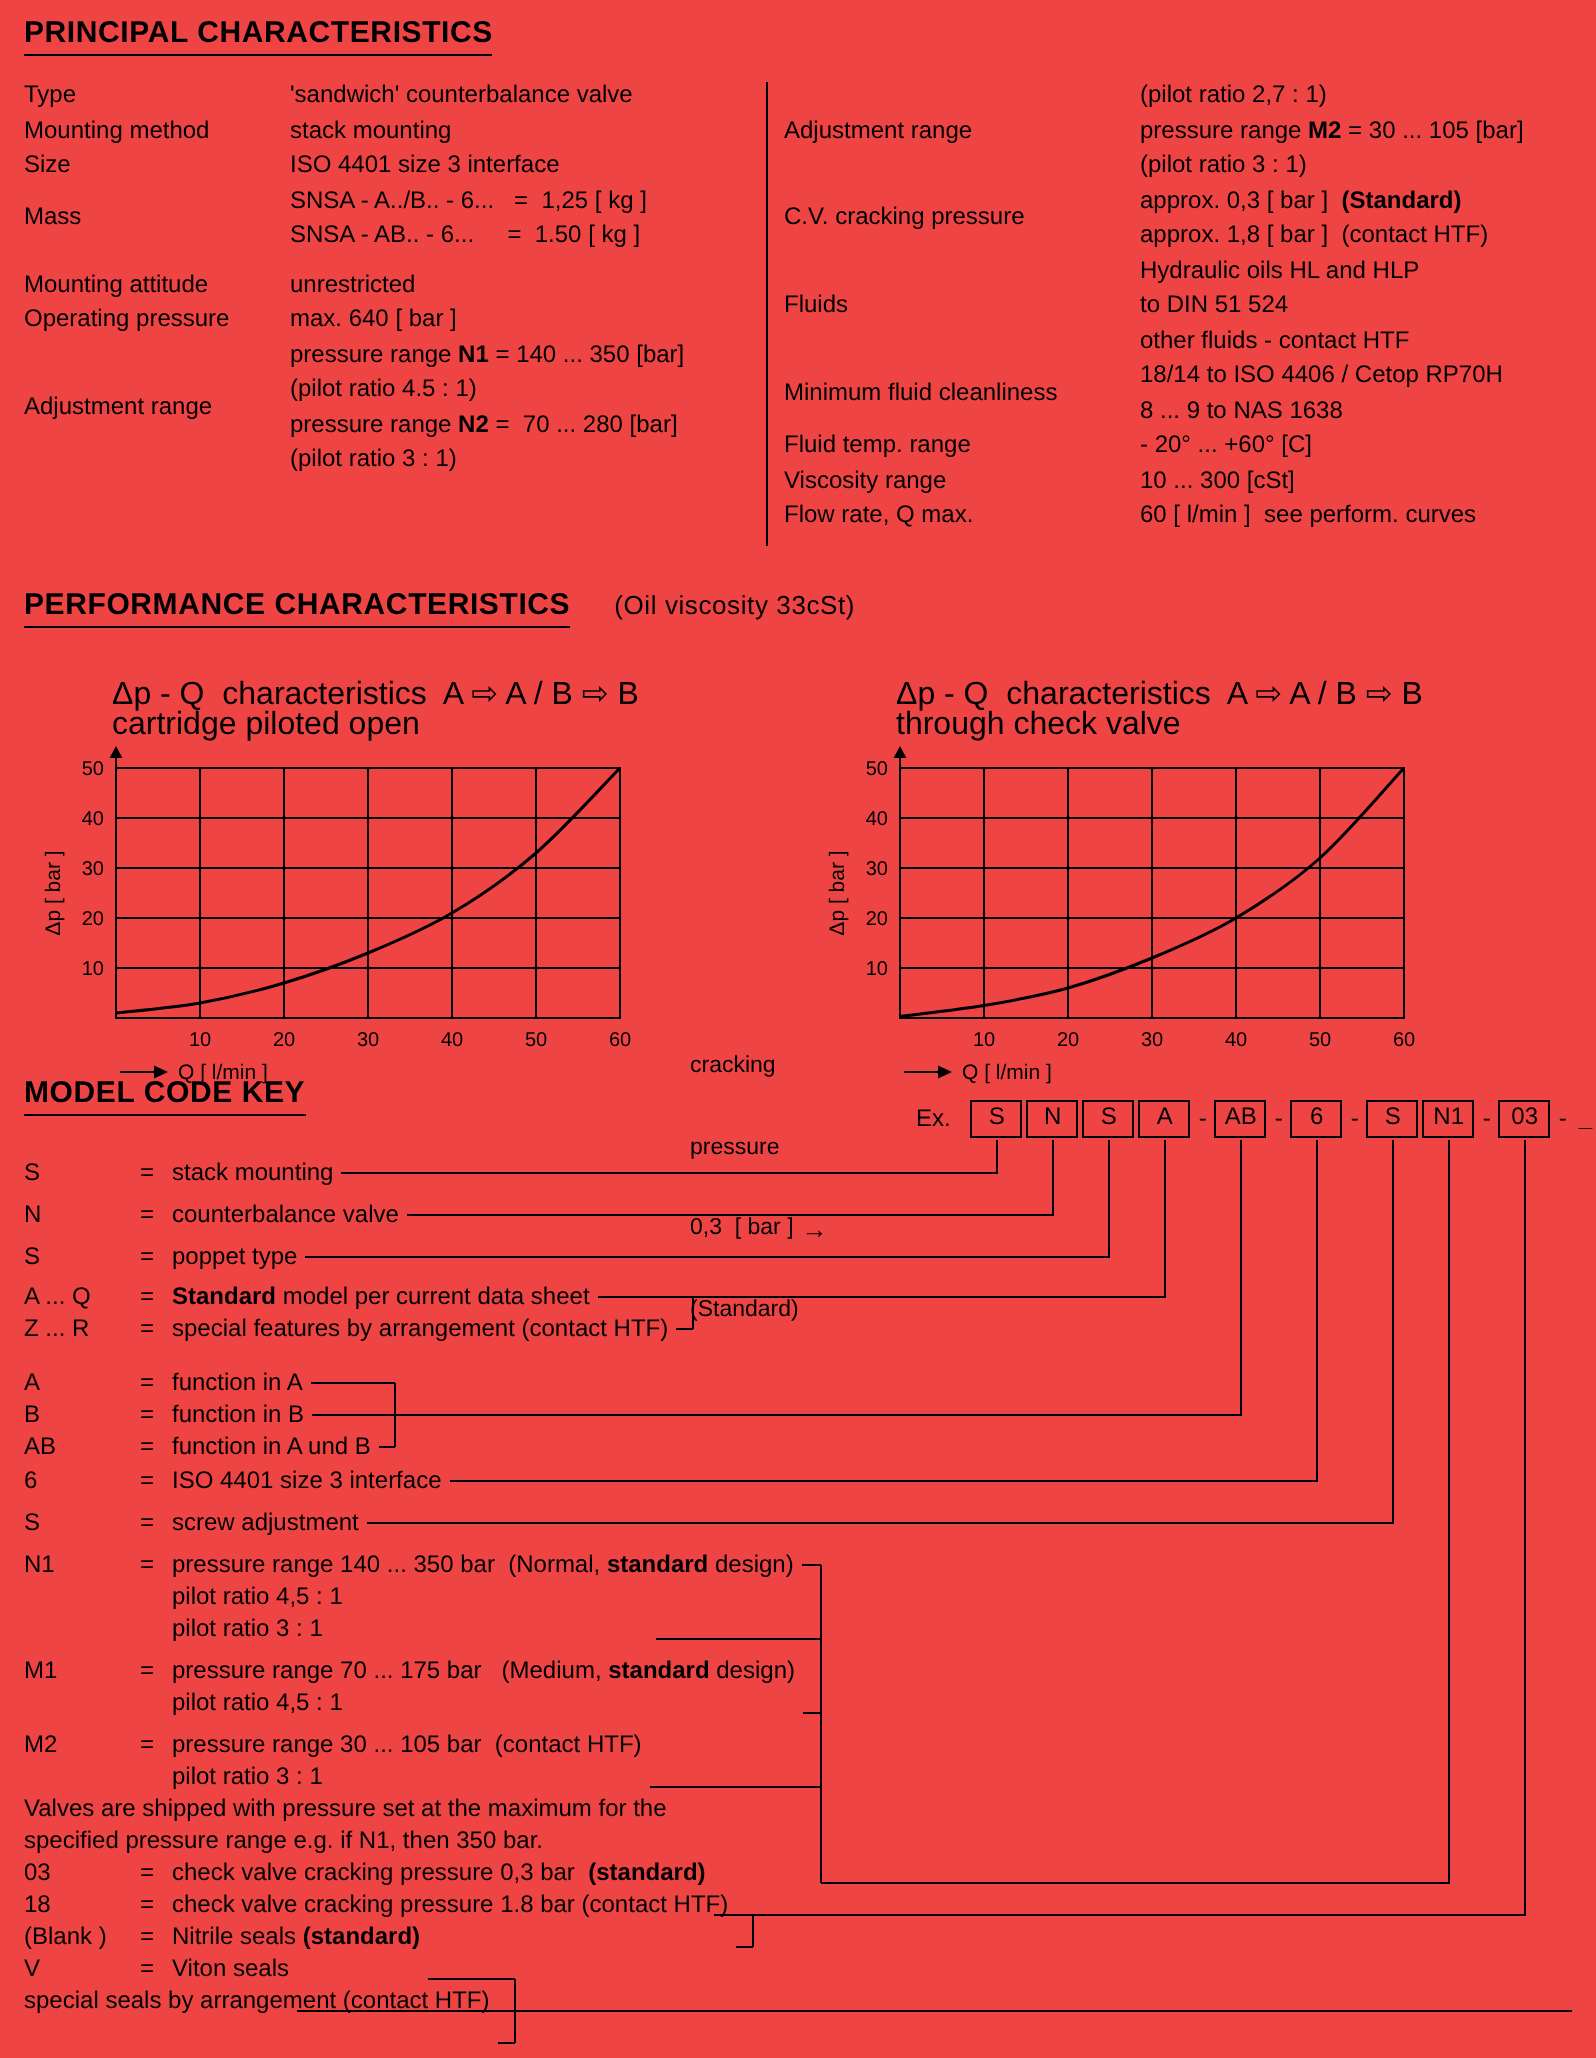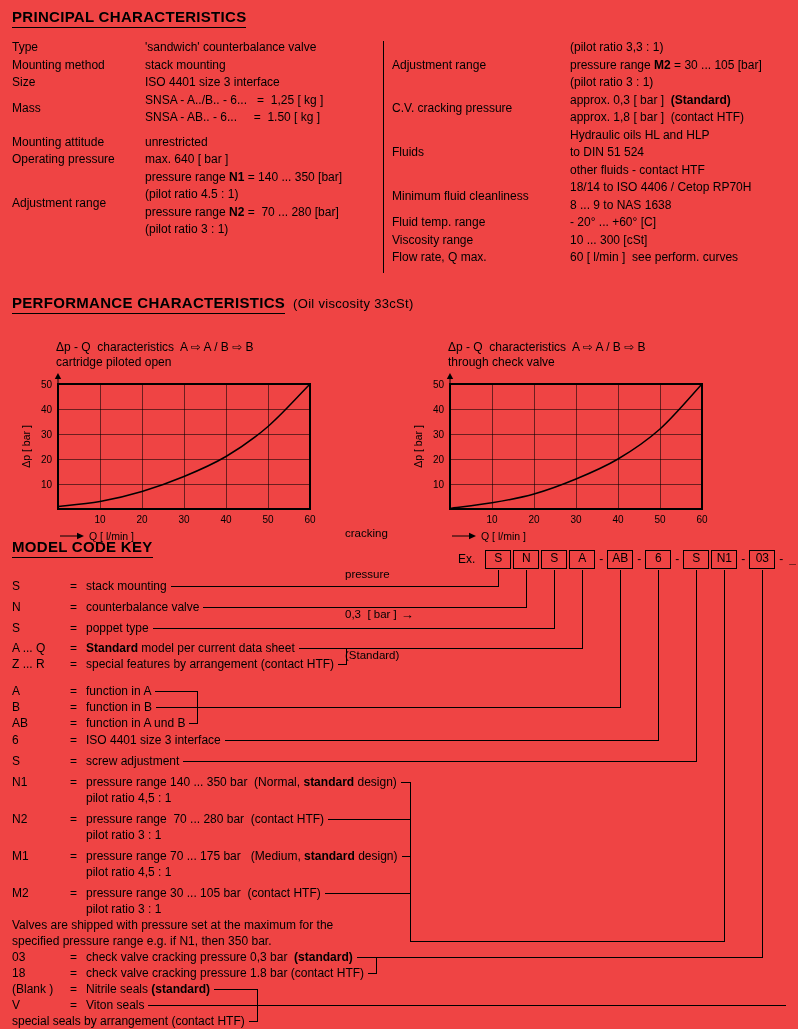--- a/index.html
+++ b/index.html
@@ -8,42 +8,42 @@
     font-family:"Liberation Sans","DejaVu Sans",sans-serif;font-size:12px;
     position:relative;overflow:hidden;
   }
   #page{position:absolute;inset:0;background:#ef4444}
   .sec{position:absolute;left:12px;right:12px}
   #sec1{top:8px;height:278px}
   #sec2{top:294px;height:240px}
   #sec3{top:538px;height:491px}
   .sec-title{font-size:15px;font-weight:bold;letter-spacing:.3px}
   .underl{display:inline-block;border-bottom:1px solid #000;padding-bottom:2px}
-  .h-sub{font-size:13px;font-weight:normal;margin-left:8px}
+  .h-sub{font-size:13px;font-weight:normal;margin-left:22px}
 
   
   #spec-cols{position:relative;margin-top:11px}
   #col-left{position:absolute;left:0;top:0;width:366px}
   #col-right{position:absolute;left:380px;top:0;right:0}
   #divider{position:absolute;left:371px;top:2px;height:232px;width:1px;background:#000}
   .spec-row{display:flex;align-items:center}
   .spec-label{flex:none;line-height:17.5px}
   #col-left .spec-label{width:133px}
   #col-right .spec-label{width:178px}
   .spec-line{line-height:17.5px;white-space:pre}
   .seg{white-space:pre}
   .seg.b{font-weight:bold}
   .gap-after{margin-bottom:7px}
 
   
   #charts{position:relative;height:214px}
   .chart-block{position:absolute;top:26px;width:322px}
   #chart1{left:4px}
   #chart2{left:396px}
-  .chart-title,.chart-sub{font-size:12px;line-height:15px;margin-left:40px;white-space:pre}
+  .chart-title,.chart-sub{font-size:16px;line-height:15px;margin-left:40px;white-space:pre}
   .plot{display:block;margin-top:2px}
   .grid{stroke:#000;stroke-width:.55;shape-rendering:crispEdges}
   .frame{fill:none;stroke:#000;stroke-width:1.1;shape-rendering:crispEdges}
   .axis{stroke:#000;stroke-width:1}
   .fillb{fill:#000;stroke:none}
   .tick{font-size:10px;fill:#000}
   .alabel{font-size:10.5px;fill:#000}
   .curve{fill:none;stroke:#000;stroke-width:1.5}
   #annot{position:absolute;left:333px;top:186px;width:96px;font-size:11.5px;line-height:13.5px;white-space:pre}
   .annot-val{display:flex;align-items:center}
@@ -121,21 +121,21 @@
               <div class="spec-line"><span class="seg">pressure range </span><span class="seg b">N2</span><span class="seg"> =  70 ... 280 [bar]</span></div>
               <div class="spec-line"><span class="seg">(pilot ratio 3 : 1)</span></div>
             </div>
           </div>
         </div>
       <div id="divider"></div>
       <div id="col-right">
           <div class="spec-row">
             <div class="spec-label">Adjustment range</div>
             <div class="spec-value">
-              <div class="spec-line"><span class="seg">(pilot ratio 3,3 : 1)</span></div>
+              <div class="spec-line"><span class="seg">(pilot ratio 2,7 : 1)</span></div>
               <div class="spec-line"><span class="seg">pressure range </span><span class="seg b">M2</span><span class="seg"> = 30 ... 105 [bar]</span></div>
               <div class="spec-line"><span class="seg">(pilot ratio 3 : 1)</span></div>
             </div>
           </div>
           <div class="spec-row">
             <div class="spec-label">C.V. cracking pressure</div>
             <div class="spec-value">
               <div class="spec-line"><span class="seg">approx. 0,3 [ bar ]  </span><span class="seg b">(Standard)</span></div>
               <div class="spec-line"><span class="seg">approx. 1,8 [ bar ]  (contact HTF)</span></div>
             </div>
@@ -275,21 +275,20 @@
         <div class="mck-row" style="margin-top: 5px;"><span class="mck-inner"><span class="mck-code">S</span><span class="mck-eq">=</span><span class="seg">poppet type</span></span></div>
         <div class="mck-row" style="margin-top: 4px;"><span class="mck-inner"><span class="mck-code">A ... Q</span><span class="mck-eq">=</span><span class="seg b">Standard</span><span class="seg"> model per current data sheet</span></span></div>
         <div class="mck-row"><span class="mck-inner"><span class="mck-code">Z ... R</span><span class="mck-eq">=</span><span class="seg">special features by arrangement (contact HTF)</span></span></div>
         <div class="mck-row" style="margin-top: 11px;"><span class="mck-inner"><span class="mck-code">A</span><span class="mck-eq">=</span><span class="seg">function in A</span></span></div>
         <div class="mck-row"><span class="mck-inner"><span class="mck-code">B</span><span class="mck-eq">=</span><span class="seg">function in B</span></span></div>
         <div class="mck-row"><span class="mck-inner"><span class="mck-code">AB</span><span class="mck-eq">=</span><span class="seg">function in A und B</span></span></div>
         <div class="mck-row" style="margin-top: 1px;"><span class="mck-inner"><span class="mck-code">6</span><span class="mck-eq">=</span><span class="seg">ISO 4401 size 3 interface</span></span></div>
         <div class="mck-row" style="margin-top: 5px;"><span class="mck-inner"><span class="mck-code">S</span><span class="mck-eq">=</span><span class="seg">screw adjustment</span></span></div>
         <div class="mck-row" style="margin-top: 5px;"><span class="mck-inner"><span class="mck-code">N1</span><span class="mck-eq">=</span><span class="seg">pressure range 140 ... 350 bar  (Normal, </span><span class="seg b">standard</span><span class="seg"> design)</span></span></div>
         <div class="mck-row"><span class="mck-inner mck-cont"><span class="seg">pilot ratio 4,5 : 1</span></span></div>
-        <div class="mck-row" style="margin-top: 5px;"><span class="mck-inner"><span class="mck-code">N2</span><span class="mck-eq">=</span><span class="seg">pressure range  70 ... 280 bar  (contact HTF)</span></span></div>
         <div class="mck-row"><span class="mck-inner mck-cont"><span class="seg">pilot ratio 3 : 1</span></span></div>
         <div class="mck-row" style="margin-top: 5px;"><span class="mck-inner"><span class="mck-code">M1</span><span class="mck-eq">=</span><span class="seg">pressure range 70 ... 175 bar   (Medium, </span><span class="seg b">standard</span><span class="seg"> design)</span></span></div>
         <div class="mck-row"><span class="mck-inner mck-cont"><span class="seg">pilot ratio 4,5 : 1</span></span></div>
         <div class="mck-row" style="margin-top: 5px;"><span class="mck-inner"><span class="mck-code">M2</span><span class="mck-eq">=</span><span class="seg">pressure range 30 ... 105 bar  (contact HTF)</span></span></div>
         <div class="mck-row"><span class="mck-inner mck-cont"><span class="seg">pilot ratio 3 : 1</span></span></div>
         <div class="mck-row"><span class="mck-inner"><span class="seg">Valves are shipped with pressure set at the maximum for the</span></span></div>
         <div class="mck-row"><span class="mck-inner"><span class="seg">specified pressure range e.g. if N1, then 350 bar.</span></span></div>
         <div class="mck-row"><span class="mck-inner"><span class="mck-code">03</span><span class="mck-eq">=</span><span class="seg">check valve cracking pressure 0,3 bar  </span><span class="seg b">(standard)</span></span></div>
         <div class="mck-row"><span class="mck-inner"><span class="mck-code">18</span><span class="mck-eq">=</span><span class="seg">check valve cracking pressure 1.8 bar (contact HTF)</span></span></div>
         <div class="mck-row"><span class="mck-inner"><span class="mck-code">(Blank )</span><span class="mck-eq">=</span><span class="seg">Nitrile seals </span><span class="seg b">(standard)</span></span></div>

